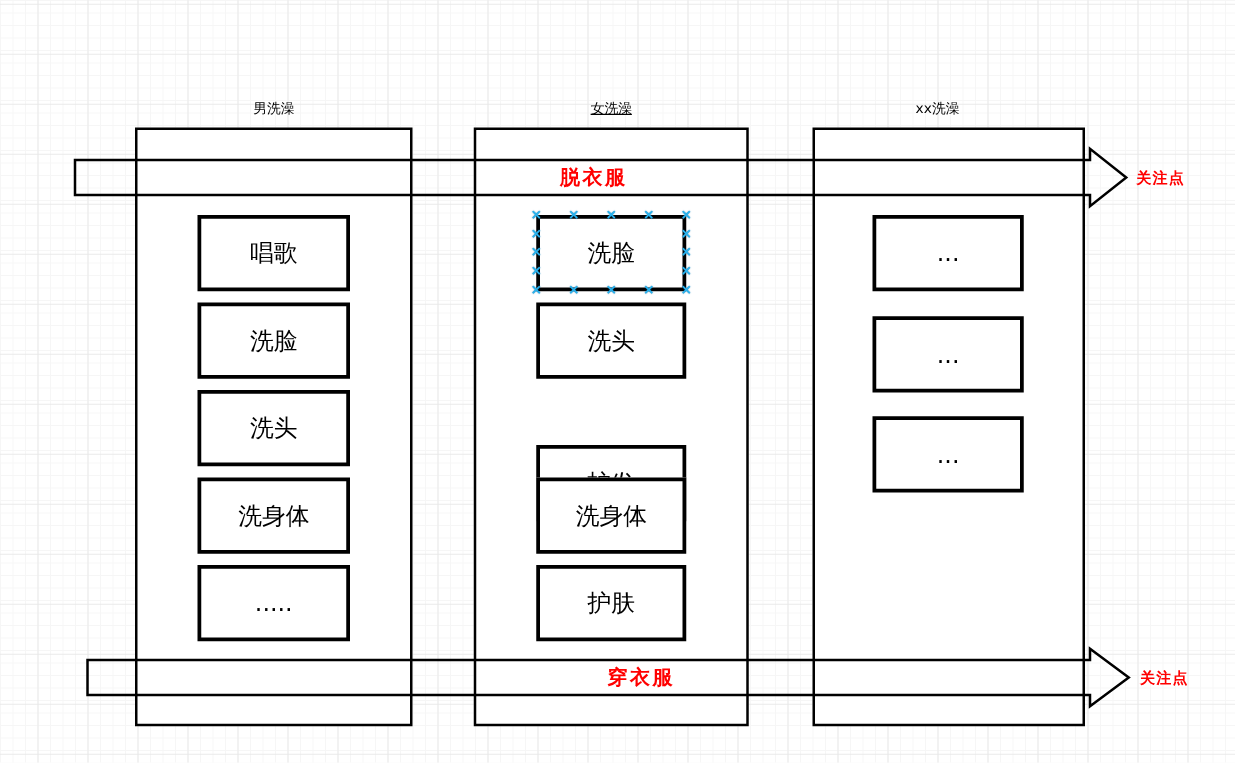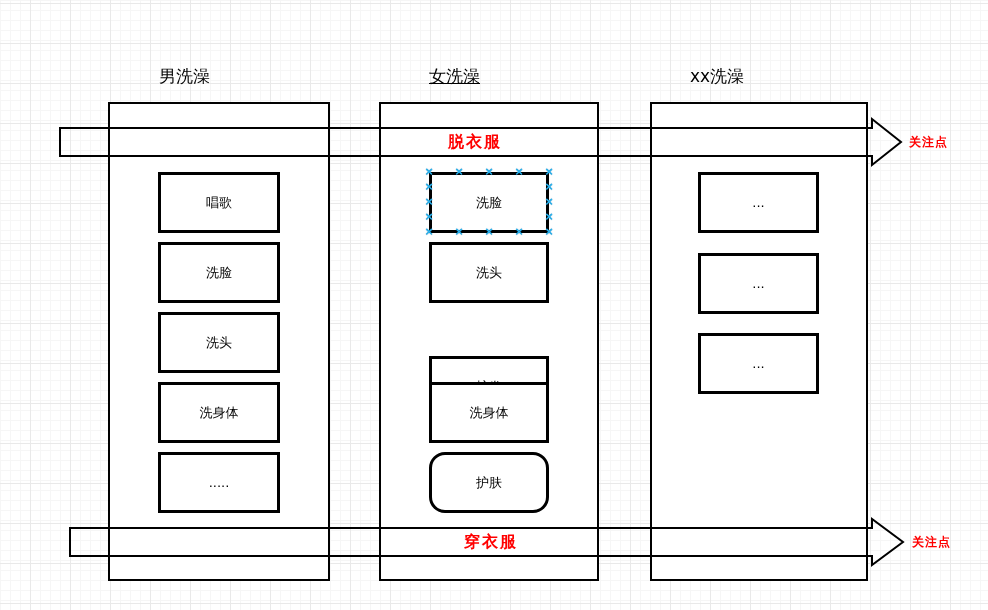--- a/index.html
+++ b/index.html
@@ -14,31 +14,31 @@
       linear-gradient(90deg,#f6f6f6 1px, transparent 1px);
     background-size:40px 40px,40px 40px,10px 10px,10px 10px;
     background-position:-10px 3px,-10px 3px,0 0,0 0;
   }
   .abs{position:absolute;}
   .title{
     left:0;right:0;top:18px;text-align:center;
     color:#ff0000;font-weight:bold;font-size:16px;letter-spacing:1px;
   }
   .col-header{
-    top:65px;width:120px;text-align:left;
-    color:#000;font-size:17px;
+    top:79px;width:120px;text-align:center;
+    color:#000;font-size:11px;
   }
   .outer-box{
     background:#fff;border:2px solid #000;box-sizing:border-box;
     top:102px;height:479px;
   }
   .inner-box{
     background:#fff;border:3px solid #000;box-sizing:border-box;
     display:flex;align-items:center;justify-content:center;
-    font-size:13px;color:#000;width:122px;height:61px;
+    font-size:19px;color:#000;width:122px;height:61px;
   }
   .band-label{
     width:192px;text-align:center;color:#ff0000;
     font-weight:bold;font-size:16px;letter-spacing:2px;z-index:6;
   }
   .concern-label{
     color:#ff0000;font-weight:bold;font-size:12px;letter-spacing:1px;z-index:6;
   }
   #arrow-layer{position:absolute;left:0;top:0;width:988px;height:610px;z-index:5;pointer-events:none;}
   #handle-layer{position:absolute;left:0;top:0;width:988px;height:610px;z-index:8;pointer-events:none;}
@@ -66,33 +66,33 @@
   <div class="abs inner-box" style="left:158px;top:172px;">唱歌</div>
   <div class="abs inner-box" style="left:158px;top:242px;">洗脸</div>
   <div class="abs inner-box" style="left:158px;top:312px;">洗头</div>
   <div class="abs inner-box" style="left:158px;top:382px;">洗身体</div>
   <div class="abs inner-box" style="left:158px;top:452px;">.....</div>
 
   <div class="abs inner-box" style="left:429px;top:172px;width:120px;">洗脸</div>
   <div class="abs inner-box" style="left:429px;top:242px;width:120px;">洗头</div>
   <div class="abs inner-box" style="left:429px;top:312px;width:120px;margin-top:44px;">护发</div>
   <div class="abs inner-box" style="left:429px;top:382px;width:120px;">洗身体</div>
-  <div class="abs inner-box" style="left:429px;top:452px;width:120px;border-radius:16px;">护肤</div>
+  <div class="abs inner-box" style="left:429px;top:452px;width:120px;">护肤</div>
 
   <div class="abs inner-box" style="left:698px;top:172px;width:121px;">...</div>
   <div class="abs inner-box" style="left:698px;top:253px;width:121px;">...</div>
   <div class="abs inner-box" style="left:698px;top:333px;width:121px;">...</div>
 
   <svg id="arrow-layer" xmlns="http://www.w3.org/2000/svg" width="988" height="610">
     <path d="M60,128 H872 V119 L901,142 L872,165 V156 H60 Z" fill="none" stroke="#000000" stroke-width="2"></path>
     <path d="M70,528 H872 V519 L903,542 L872,565 V556 H70 Z" fill="none" stroke="#000000" stroke-width="2"></path>
   </svg>
 
   <div class="abs band-label" style="left:379px;top:132px;">脱衣服</div>
-  <div class="abs band-label" style="left:361px;top:532px;padding-left:34px;">穿衣服</div>
+  <div class="abs band-label" style="left:383px;top:532px;padding-left:34px;">穿衣服</div>
   <div class="abs concern-label" style="left:909px;top:134px;">关注点</div>
   <div class="abs concern-label" style="left:912px;top:534px;">关注点</div>
 
   <div id="handle-layer">
       <span class="sel-handle" style="left: 429px; top: 172px; color: rgb(41, 179, 239);">×</span>
       <span class="sel-handle" style="left: 429px; top: 232px; color: rgb(41, 179, 239);">×</span>
       <span class="sel-handle" style="left: 459px; top: 172px; color: rgb(41, 179, 239);">×</span>
       <span class="sel-handle" style="left: 459px; top: 232px; color: rgb(41, 179, 239);">×</span>
       <span class="sel-handle" style="left: 489px; top: 172px; color: rgb(41, 179, 239);">×</span>
       <span class="sel-handle" style="left: 489px; top: 232px; color: rgb(41, 179, 239);">×</span>

